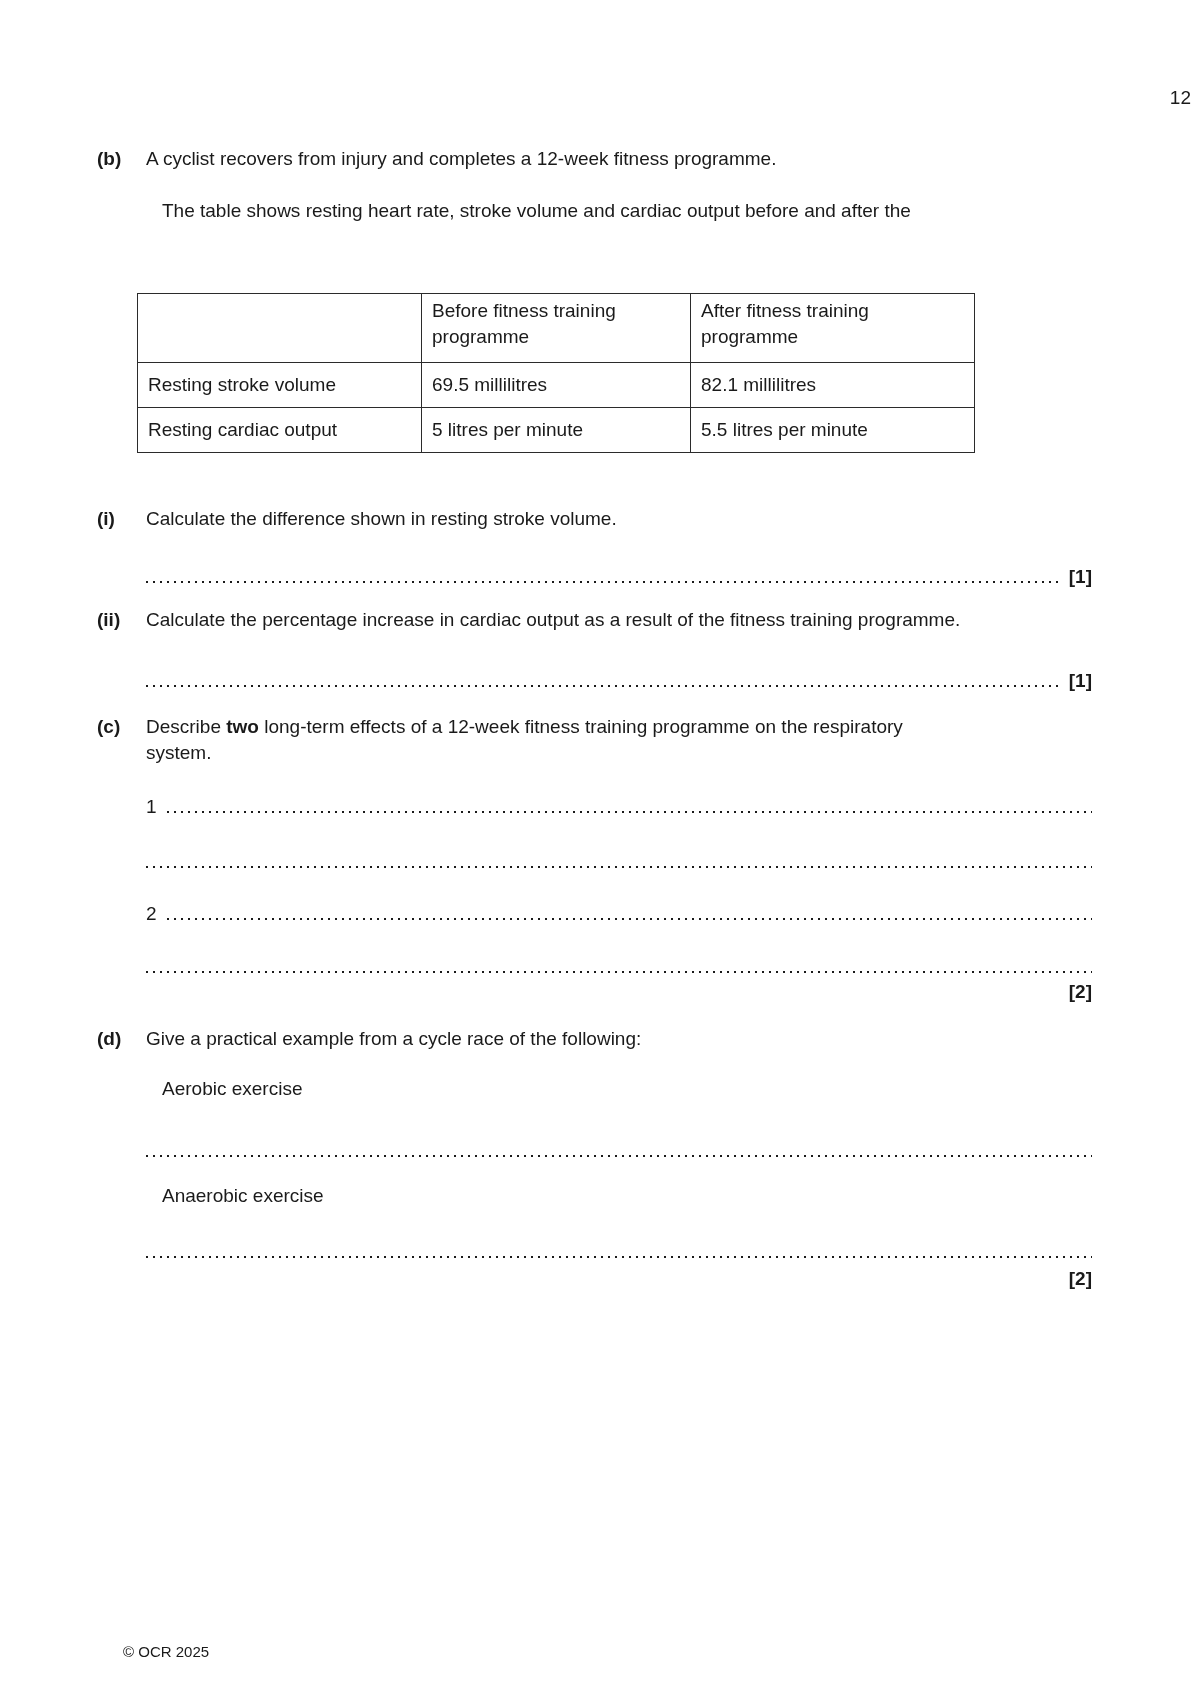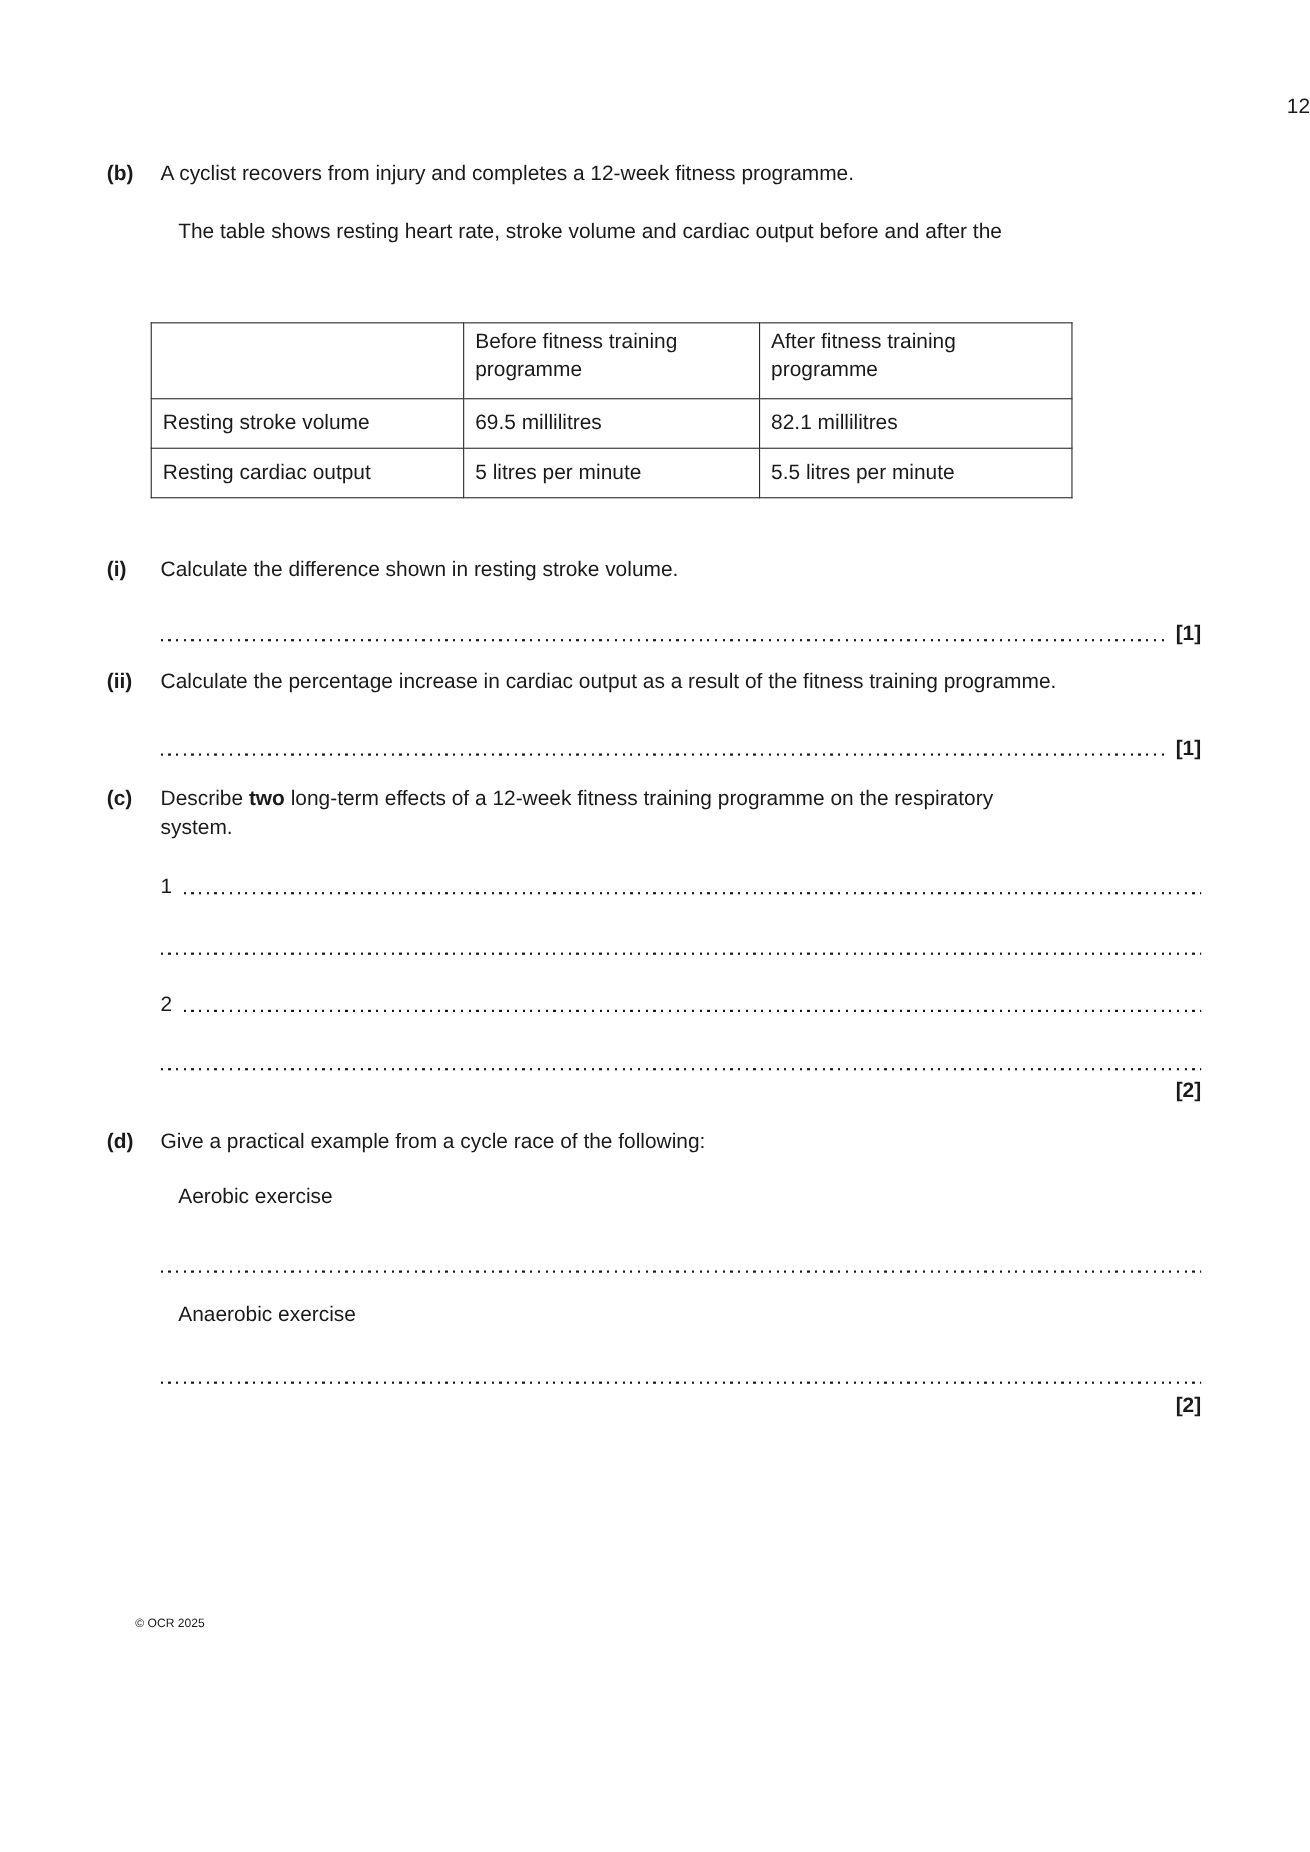--- a/index.html
+++ b/index.html
@@ -53,22 +53,22 @@
     font-size: 19px;
     line-height: 26px;
     padding: 0 8px 0 10px;
   }
   table.results th { height: 64px; vertical-align: top; padding-top: 4px; }
   table.results td { height: 44px; vertical-align: middle; }
   .col-label { width: 265px; }
   .col-before { width: 250px; }
   .col-after { width: 265px; }
   .footer {
-    left: 123px; top: 1468px;
-    font-size: 11px; line-height: 16px;
+    left: 123px; top: 1644px;
+    font-size: 15px; line-height: 16px;
   }
 </style>
 </head>
 <body>
 
 <div class="page">
 
   <div class="abs page-number">12</div>
 
   <div class="abs qrow" style="top:146px;">

